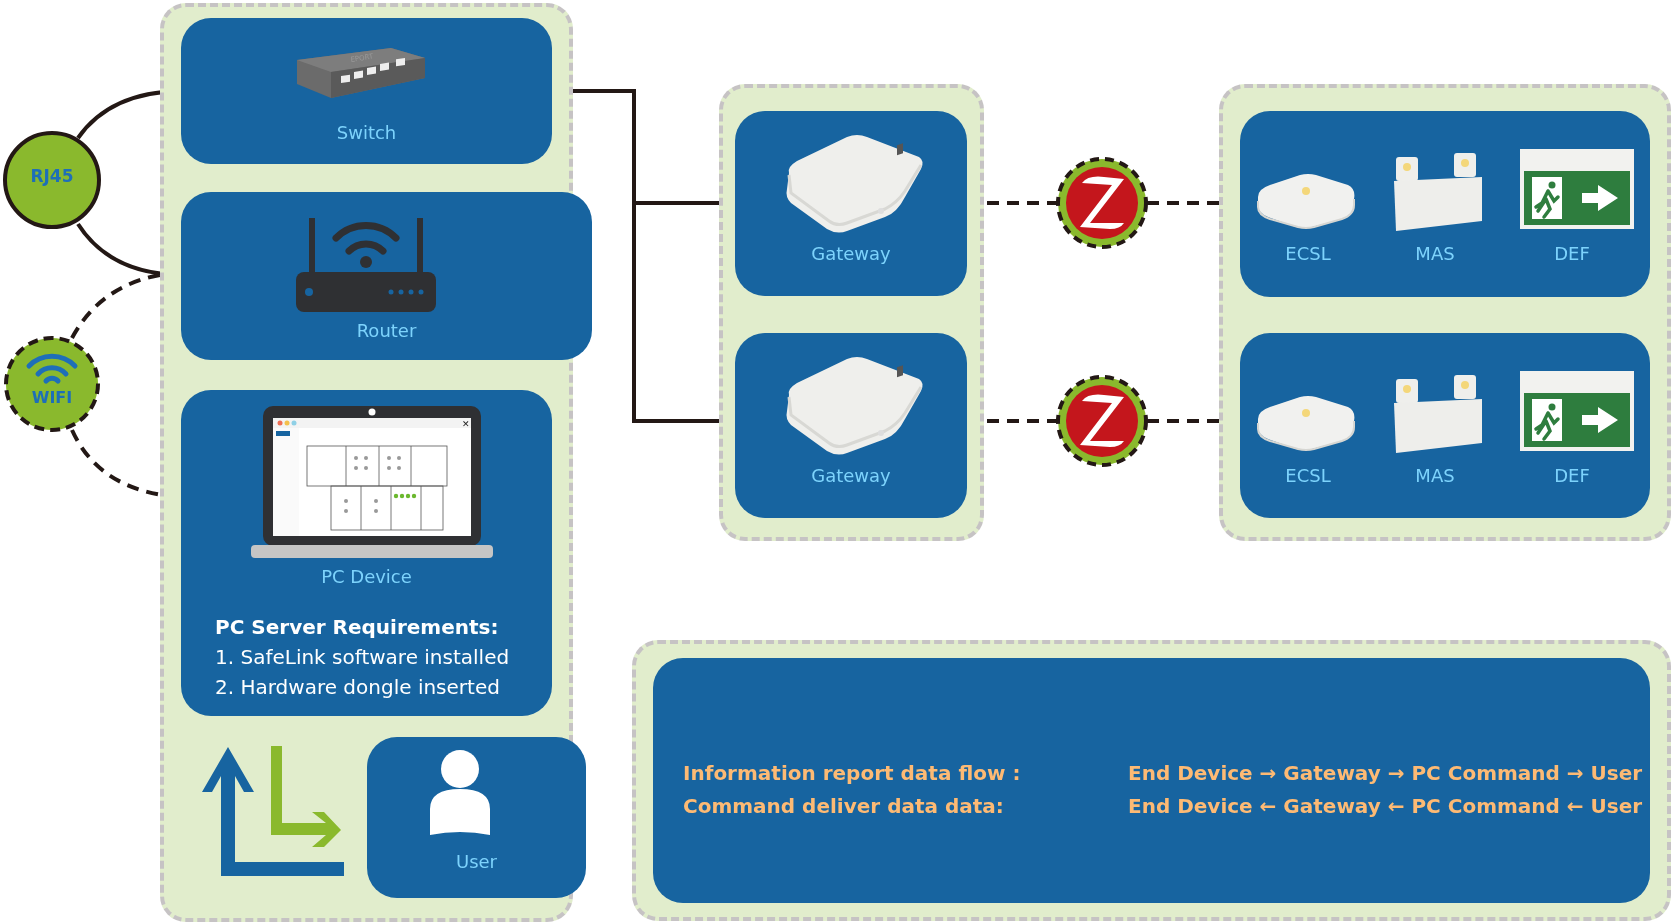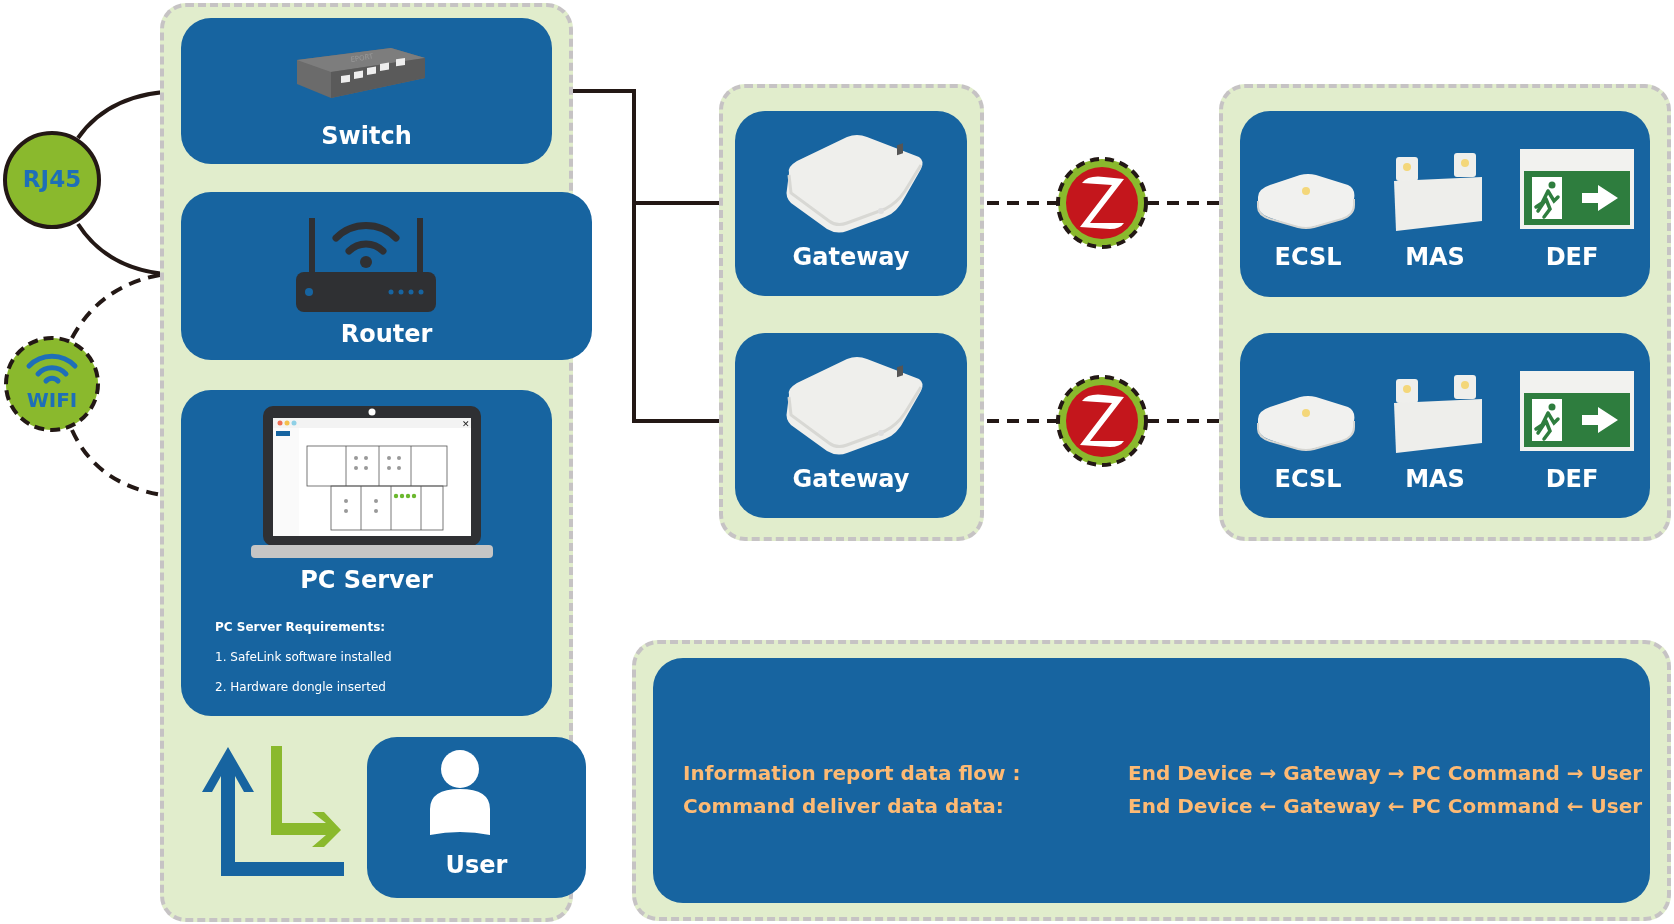--- a/index.html
+++ b/index.html
@@ -1,25 +1,25 @@
 <!DOCTYPE html>
 <html><head>
 <meta charset="utf-8">
 <style>
   html,body{margin:0;padding:0;background:#ffffff;}
   body{width:1674px;height:924px;position:relative;overflow:hidden;font-family:"DejaVu Sans","Liberation Sans",sans-serif;}
   .abs{position:absolute;}
   .group{position:absolute;background:#e1edcc;border:4px dashed #c6c3c4;border-radius:26px;box-sizing:border-box;}
   .card{position:absolute;background:#1764a0;border-radius:30px;box-sizing:border-box;}
-  .label{position:absolute;left:0;right:0;text-align:center;color:#ffffff;font-weight:bold;font-size:24px;letter-spacing:0px;}
+  .label{position:absolute;left:0;right:0;text-align:center;color:#7dd3fc;font-weight:normal;font-size:18px;letter-spacing:0px;}
   svg.overlay{position:absolute;left:0;top:0;}
-  .req{position:absolute;color:#fff;font-size:12px;line-height:30px;}
+  .req{position:absolute;color:#fff;font-size:20px;line-height:30px;}
   .req .head{font-weight:bold;}
   .flow{position:absolute;color:#fdba74;font-weight:bold;font-size:20px;line-height:33px;white-space:nowrap;}
-  .circle-text{position:absolute;left:0;right:0;text-align:center;color:#1e6fb8;font-weight:bold;font-size:23px;}
+  .circle-text{position:absolute;left:0;right:0;text-align:center;color:#1e6fb8;font-weight:bold;font-size:17px;}
 </style>
 </head>
 <body>
 
 <svg class="overlay" width="1674" height="924">
 
   <path d="M 78 138 Q 110 92 181 91" fill="none" stroke="#231815" stroke-width="4"></path>
   <path d="M 78 224 Q 110 274 181 275" fill="none" stroke="#231815" stroke-width="4"></path>
 
   <path d="M 72 338 Q 100 286 160 275" fill="none" stroke="#231815" stroke-width="4" stroke-dasharray="12 8"></path>
@@ -103,21 +103,21 @@
         <circle cx="125" cy="105" r="2"></circle>
     </g>
     <g fill="#6bb82e">
       <circle cx="145" cy="90" r="2.2"></circle>
         <circle cx="151" cy="90" r="2.2"></circle>
         <circle cx="157" cy="90" r="2.2"></circle>
         <circle cx="163" cy="90" r="2.2"></circle>
     </g>
     <rect x="0" y="139" width="242" height="13" rx="4" fill="#c5c5c5"></rect>
   </svg>
-  <div class="label" style="top:176px;">PC Server</div>
+  <div class="label" style="top:176px;">PC Device</div>
   <div class="req" style="left:34px;top:222px;">
     <div class="head">PC Server Requirements:</div>
     <div>1. SafeLink software installed</div>
     <div>2. Hardware dongle inserted</div>
   </div>
 </div>
 
 <svg class="abs" style="left:196px;top:742px;" width="150" height="138" viewBox="0 0 150 138">
   <g fill="#1764a0">
     <polygon points="6,50 32,5 58,50 48,50 39,34 39,120 148,120 148,134 25,134 25,34 16,50"></polygon>
@@ -144,21 +144,21 @@
 
 <div class="abs" style="left:2px;top:334px;width:100px;height:100px;">
   <svg class="abs" width="100" height="100" viewBox="0 0 100 100">
     <circle cx="50" cy="50" r="46" fill="#8ab92d" stroke="#231815" stroke-width="4" stroke-dasharray="10 6"></circle>
     <g>
       <path d="M 27 32 A 32 32 0 0 1 73 32" fill="none" stroke="#1e6fb8" stroke-width="5" stroke-linecap="round"></path>
       <path d="M 36 40 A 19 19 0 0 1 64 40" fill="none" stroke="#1e6fb8" stroke-width="5" stroke-linecap="round"></path>
       <path d="M 44 47 A 8 8 0 0 1 56 47" fill="none" stroke="#1e6fb8" stroke-width="5" stroke-linecap="round"></path>
     </g>
   </svg>
-  <div class="circle-text" style="top:54px;font-size:20px;">WIFI</div>
+  <div class="circle-text" style="top:54px;font-size:16px;">WIFI</div>
 </div>
 
 <div class="group" style="left:719px;top:84px;width:265px;height:457px;"></div>
 
 <div class="card" style="left:735px;top:111px;width:232px;height:185px;">
   <svg class="abs" style="left:42px;top:20px;" width="150" height="110" viewBox="0 0 150 110">
     <path d="M 12 42 Q 10 36 20 30 L 70 6 Q 80 2 90 6 L 142 26 Q 148 30 144 38 L 128 66 Q 120 82 108 86 L 70 100 Q 60 104 50 98 L 14 72 Q 8 66 10 58 Z" fill="#efefec"></path>
     <path d="M 12 44 L 14 62 L 52 90 Q 60 96 70 92 L 108 78 Q 120 72 128 60 L 144 34" fill="none" stroke="#d8d8d4" stroke-width="3"></path>
     <rect x="120" y="58" width="6" height="10" fill="#555" transform="skewY(-20)"></rect>
     <circle cx="104" cy="80" r="3" fill="#ddd"></circle>

